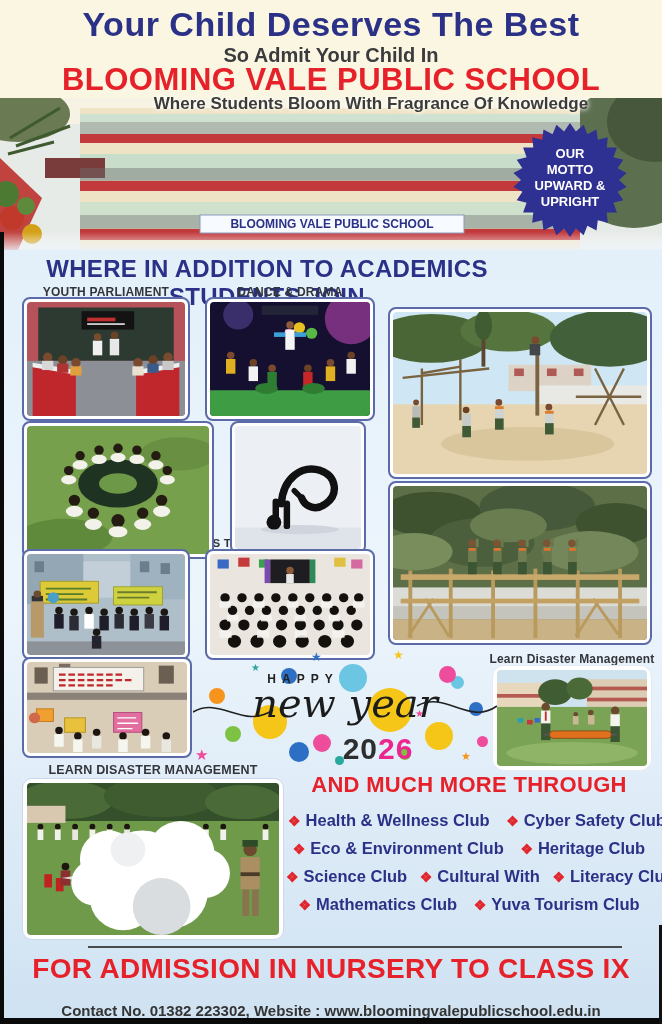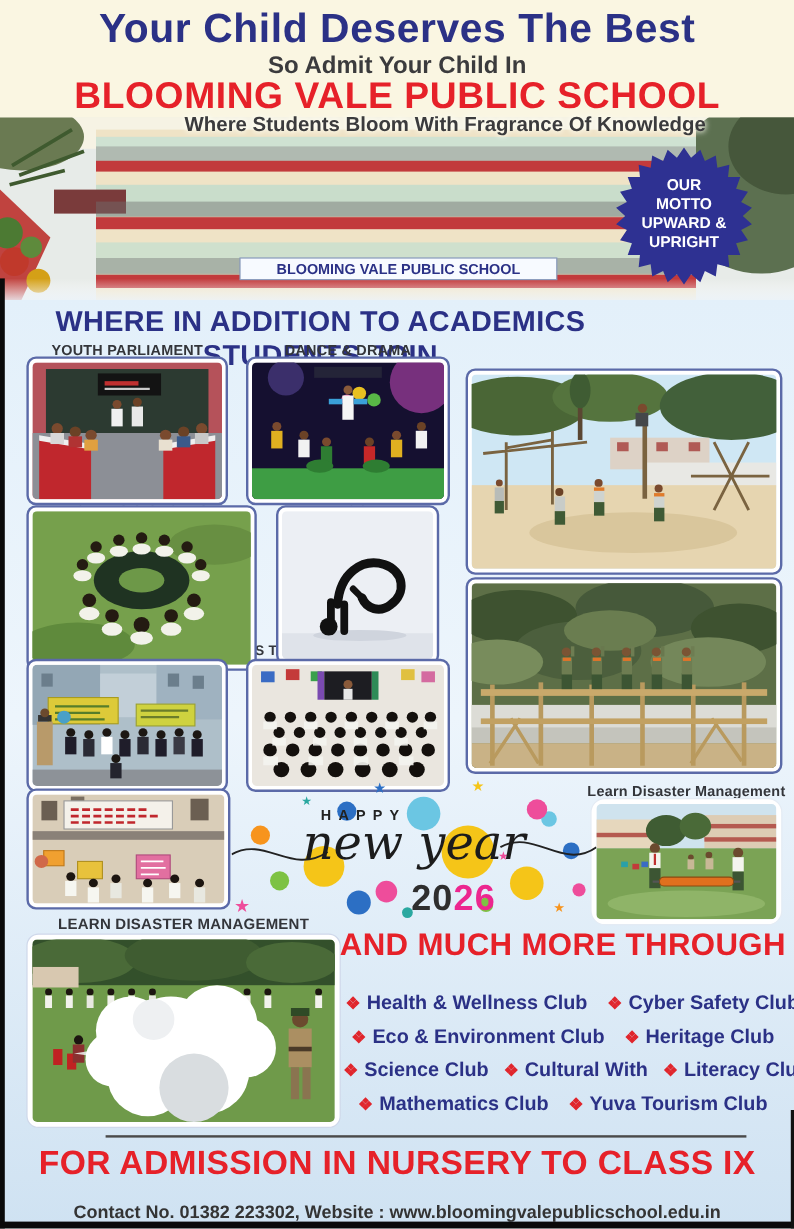--- a/index.html
+++ b/index.html
@@ -41,21 +41,21 @@
             letter-spacing:6px;color:#222;z-index:3;}
   .ny-script{position:absolute;top:30px;left:20px;width:264px;text-align:center;z-index:3;
              font-family:"DejaVu Serif",serif;font-style:italic;font-size:40px;color:#1c1c1c;}
   .ny-year{position:absolute;top:82px;left:110px;width:150px;text-align:center;z-index:3;
            font-size:30px;font-weight:800;color:#2e2e2e;letter-spacing:1px;}
   .ny-year .pink{color:#ec268f;}
   .ny svg.swirl{position:absolute;top:0;left:0;z-index:2;}
 
   
   .more-wrap{top:772px;left:282px;width:374px;text-align:center;}
-  .more-heading{font-size:26px;font-weight:800;color:#e62129;letter-spacing:.3px;margin-bottom:19px;}
+  .more-heading{font-size:22px;font-weight:800;color:#e62129;letter-spacing:.3px;margin-bottom:8px;}
   .clubrow{height:28px;line-height:28px;font-size:16.5px;font-weight:700;color:#2b3186;white-space:nowrap;}
   .club{margin:0 6px;}
   .diam{color:#e0252c;font-size:14px;margin-right:5px;}
 
   .divider{top:946px;left:88px;width:534px;height:2px;background:#4a4a4a;}
   .ft-adm{top:953px;left:0;width:662px;font-size:28px;font-weight:800;color:#e62129;letter-spacing:.3px;}
   .ft-visit{top:984px;left:0;width:662px;font-size:16px;font-weight:800;color:#343434;}
   .ft-contact{top:1002px;left:0;width:662px;font-size:15px;font-weight:700;color:#343434;}
 
   .edge-l{top:232px;left:0;width:4px;height:792px;background:#0a0a0a;}

